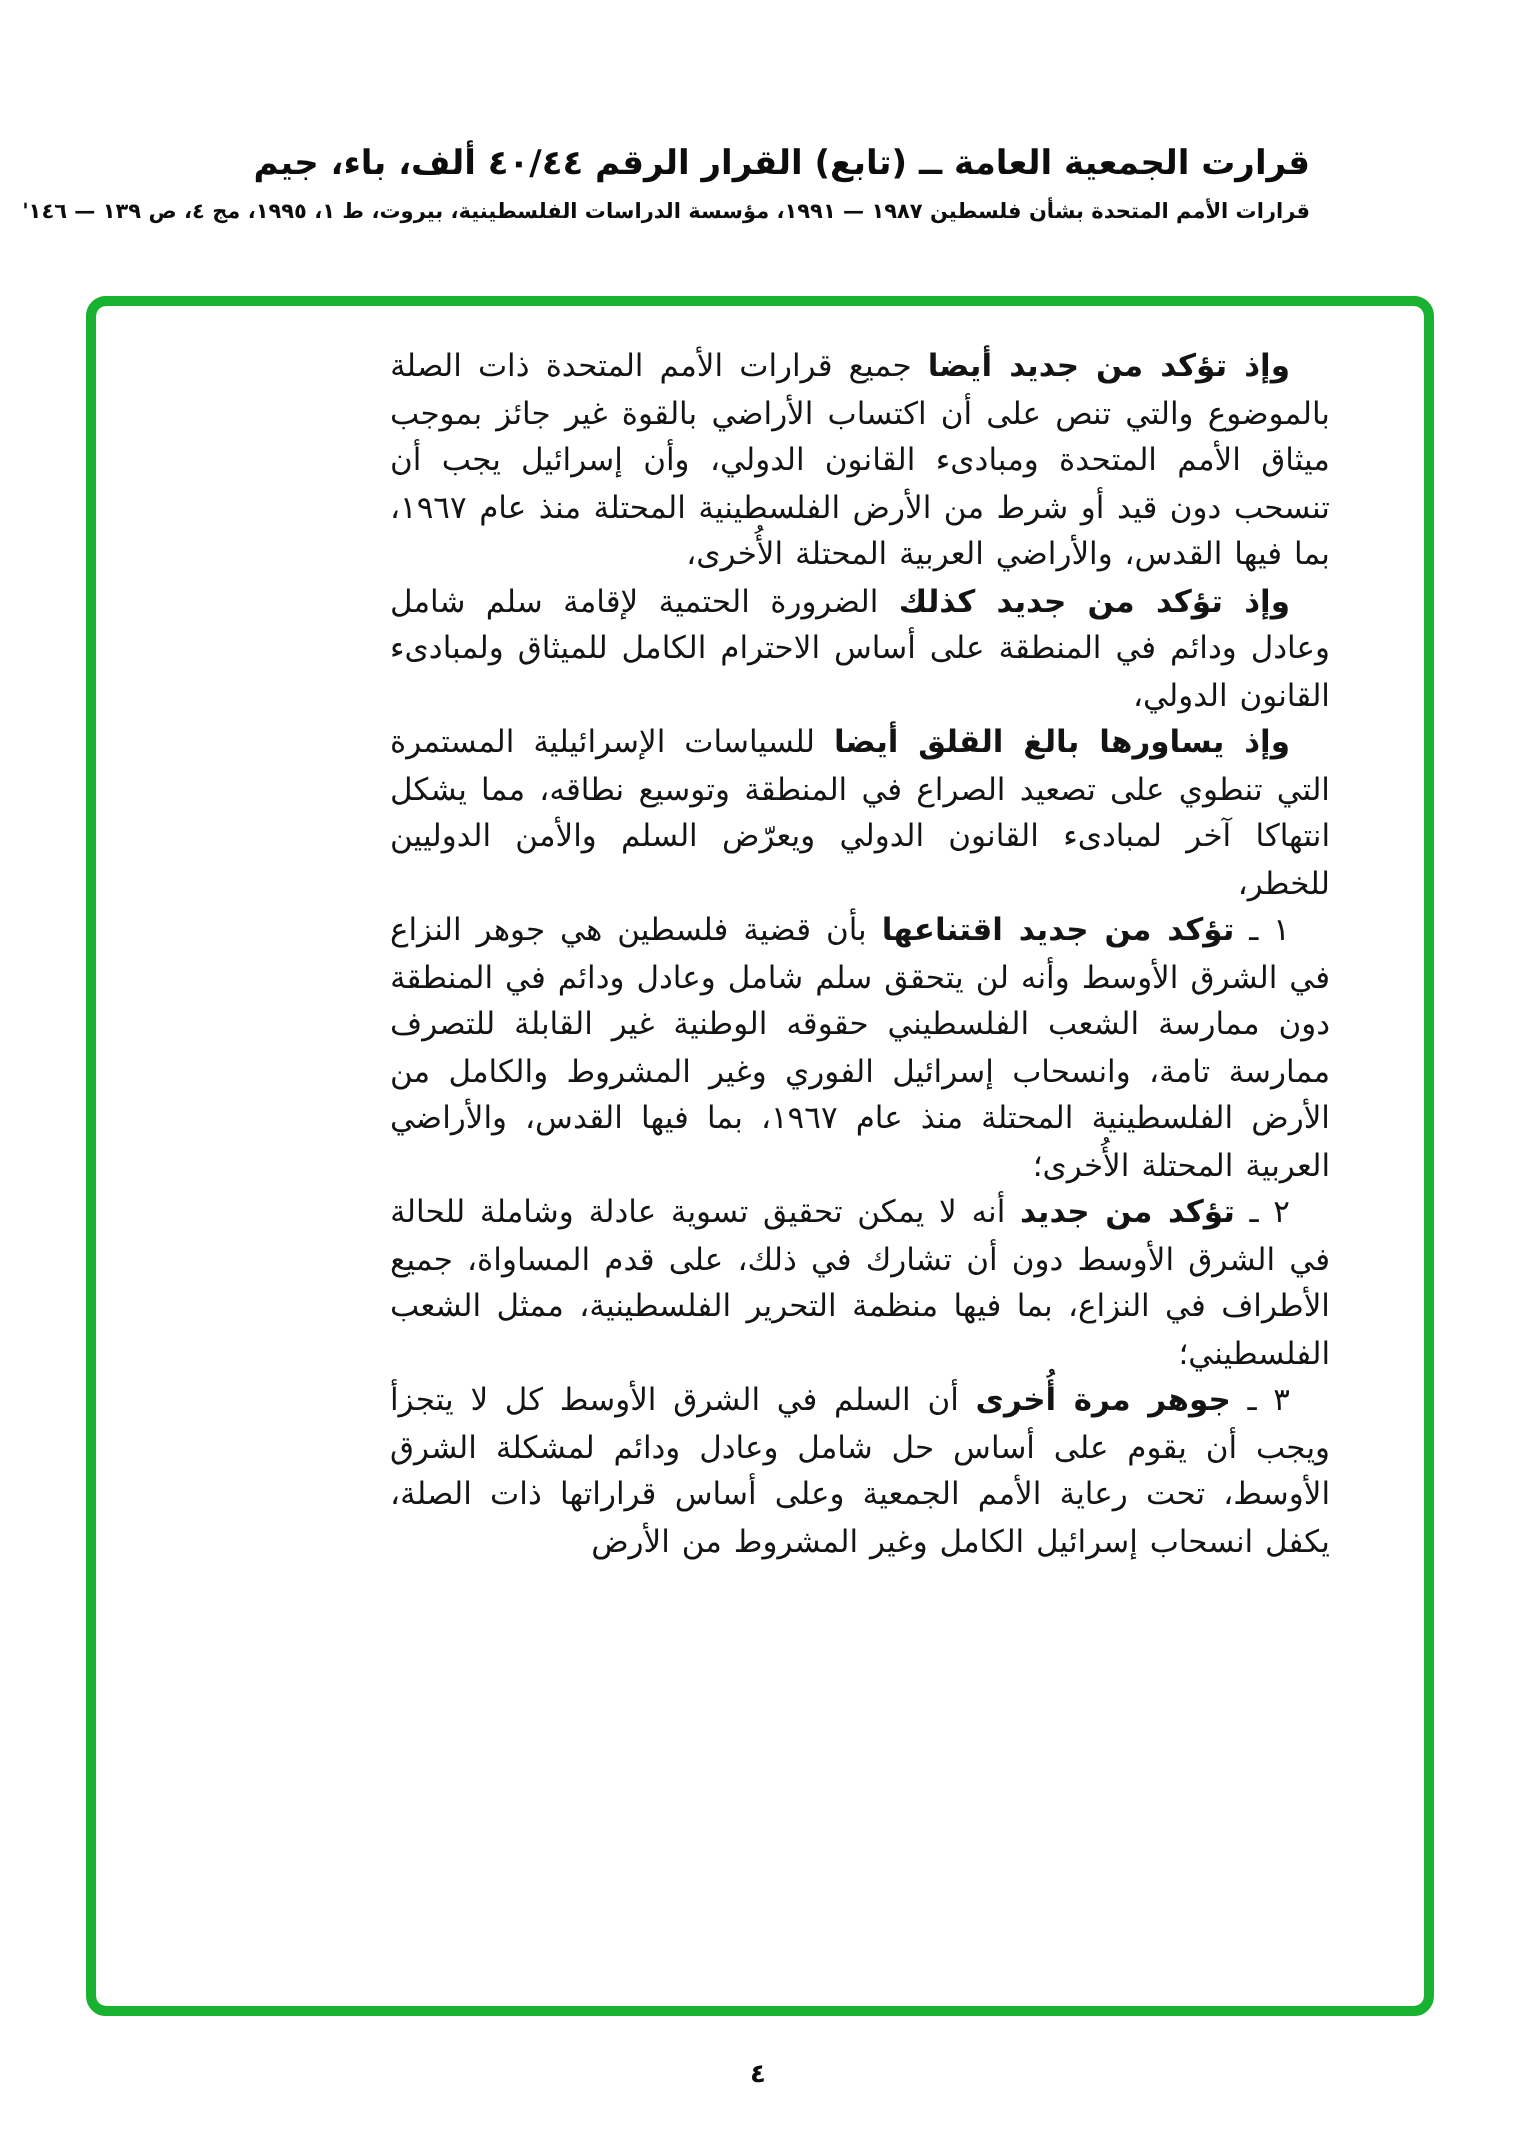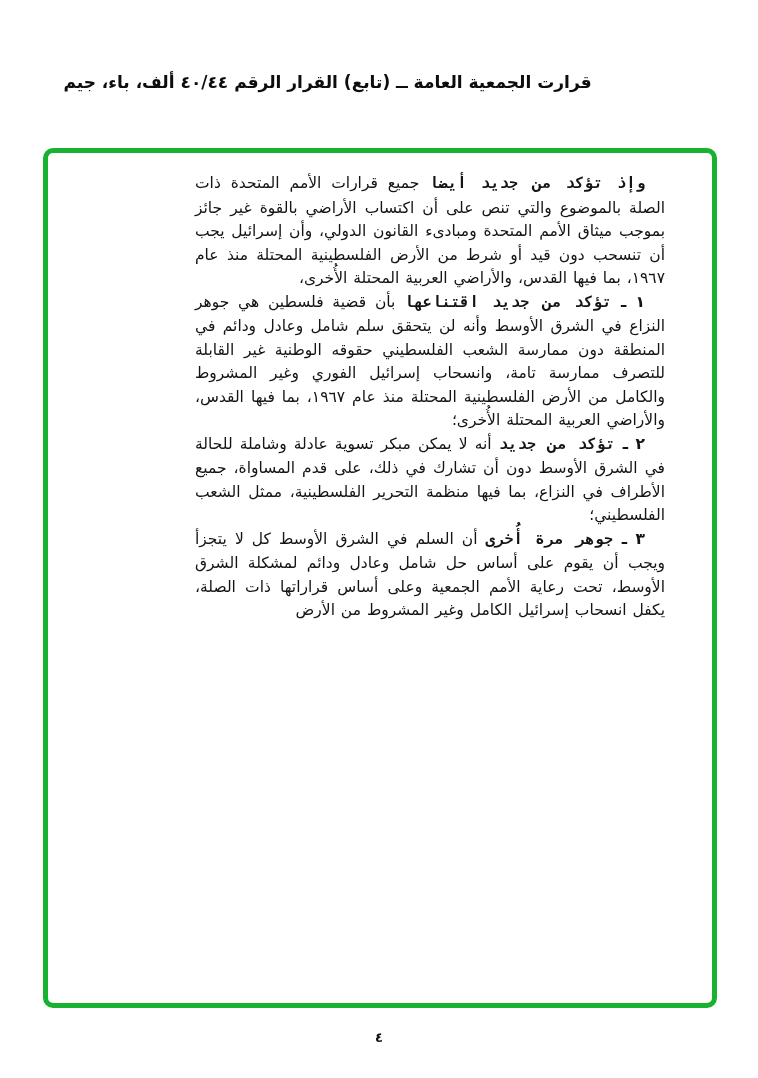--- a/index.html
+++ b/index.html
@@ -13,21 +13,21 @@
     height: 1078px;
     font-family: "DejaVu Sans", sans-serif;
     color: #111111;
     overflow: hidden;
   }
   .page-header {
     position: absolute;
     top: 70px;
     left: 0;
     width: 655px;
-    text-align: center;
+    text-align: right;
     direction: rtl;
   }
   .page-header .title {
     font-size: 17px;
     font-weight: 700;
     line-height: 24px;
     letter-spacing: 0;
     color: #0d0d0d;
   }
   .page-header .source {
@@ -59,51 +59,53 @@
     color: #141414;
   }
   .document-body p {
     margin: 0;
     padding: 0;
     text-indent: 20px;
     word-spacing: 1px;
   }
   .document-body .lead {
     font-weight: 700;
-    font-family: Liberation Mono, monospace;
   }
   .document-body .prefix {
-    font-weight: 700;
+    font-weight: 400;
   }
   .page-footer {
     position: absolute;
     top: 1030px;
     left: 0;
     width: 758px;
     text-align: center;
     font-size: 13px;
     font-weight: 700;
     color: #0d0d0d;
   }
 </style>
 </head>
 <body>
 
 <div class="page-header">
   <div class="title">قرارت الجمعية العامة ــ (تابع) القرار الرقم ٤٠/٤٤ ألف، باء، جيم</div>
+  <div class="source">قرارات الأمم المتحدة بشأن فلسطين ١٩٨٧ — ١٩٩١، مؤسسة الدراسات الفلسطينية، بيروت، ط ١، ١٩٩٥، مج ٤، ص ١٣٩ — ١٤٦'</div>
 </div>
 
 <div class="document-frame" style="border-color: rgb(25, 178, 48);"></div>
 
 <div class="document-body">
   <p><span class="prefix"></span><span class="lead">وإذ تؤكد من جديد أيضا</span><span> جميع قرارات الأمم المتحدة ذات الصلة بالموضوع والتي تنص على أن اكتساب الأراضي بالقوة غير جائز بموجب ميثاق الأمم المتحدة ومبادىء القانون الدولي، وأن إسرائيل يجب أن تنسحب دون قيد أو شرط من الأرض الفلسطينية المحتلة منذ عام ١٩٦٧، بما فيها القدس، والأراضي العربية المحتلة الأُخرى،</span></p>
 
+  <p><span class="prefix"></span><span class="lead">وإذ تؤكد من جديد كذلك</span><span> الضرورة الحتمية لإقامة سلم شامل وعادل ودائم في المنطقة على أساس الاحترام الكامل للميثاق ولمبادىء القانون الدولي،</span></p>
 
+  <p><span class="prefix"></span><span class="lead">وإذ يساورها بالغ القلق أيضا</span><span> للسياسات الإسرائيلية المستمرة التي تنطوي على تصعيد الصراع في المنطقة وتوسيع نطاقه، مما يشكل انتهاكا آخر لمبادىء القانون الدولي ويعرّض السلم والأمن الدوليين للخطر،</span></p>
 
 
   <p><span class="prefix">١ ـ </span><span class="lead">تؤكد من جديد اقتناعها</span><span> بأن قضية فلسطين هي جوهر النزاع في الشرق الأوسط وأنه لن يتحقق سلم شامل وعادل ودائم في المنطقة دون ممارسة الشعب الفلسطيني حقوقه الوطنية غير القابلة للتصرف ممارسة تامة، وانسحاب إسرائيل الفوري وغير المشروط والكامل من الأرض الفلسطينية المحتلة منذ عام ١٩٦٧، بما فيها القدس، والأراضي العربية المحتلة الأُخرى؛</span></p>
 
-  <p><span class="prefix">٢ ـ </span><span class="lead">تؤكد من جديد</span><span> أنه لا يمكن مبكر تسوية عادلة وشاملة للحالة في الشرق الأوسط دون أن تشارك في ذلك، على قدم المساواة، جميع الأطراف في النزاع، بما فيها منظمة التحرير الفلسطينية، ممثل الشعب الفلسطيني؛</span></p>
+  <p><span class="prefix">٢ ـ </span><span class="lead">تؤكد من جديد</span><span> أنه لا يمكن تحقيق تسوية عادلة وشاملة للحالة في الشرق الأوسط دون أن تشارك في ذلك، على قدم المساواة، جميع الأطراف في النزاع، بما فيها منظمة التحرير الفلسطينية، ممثل الشعب الفلسطيني؛</span></p>
 
   <p><span class="prefix">٣ ـ </span><span class="lead">جوهر مرة أُخرى</span><span> أن السلم في الشرق الأوسط كل لا يتجزأ ويجب أن يقوم على أساس حل شامل وعادل ودائم لمشكلة الشرق الأوسط، تحت رعاية الأمم الجمعية وعلى أساس قراراتها ذات الصلة، يكفل انسحاب إسرائيل الكامل وغير المشروط من الأرض</span></p>
 </div>
 
 <div class="page-footer">٤</div>
 
 </body></html>

